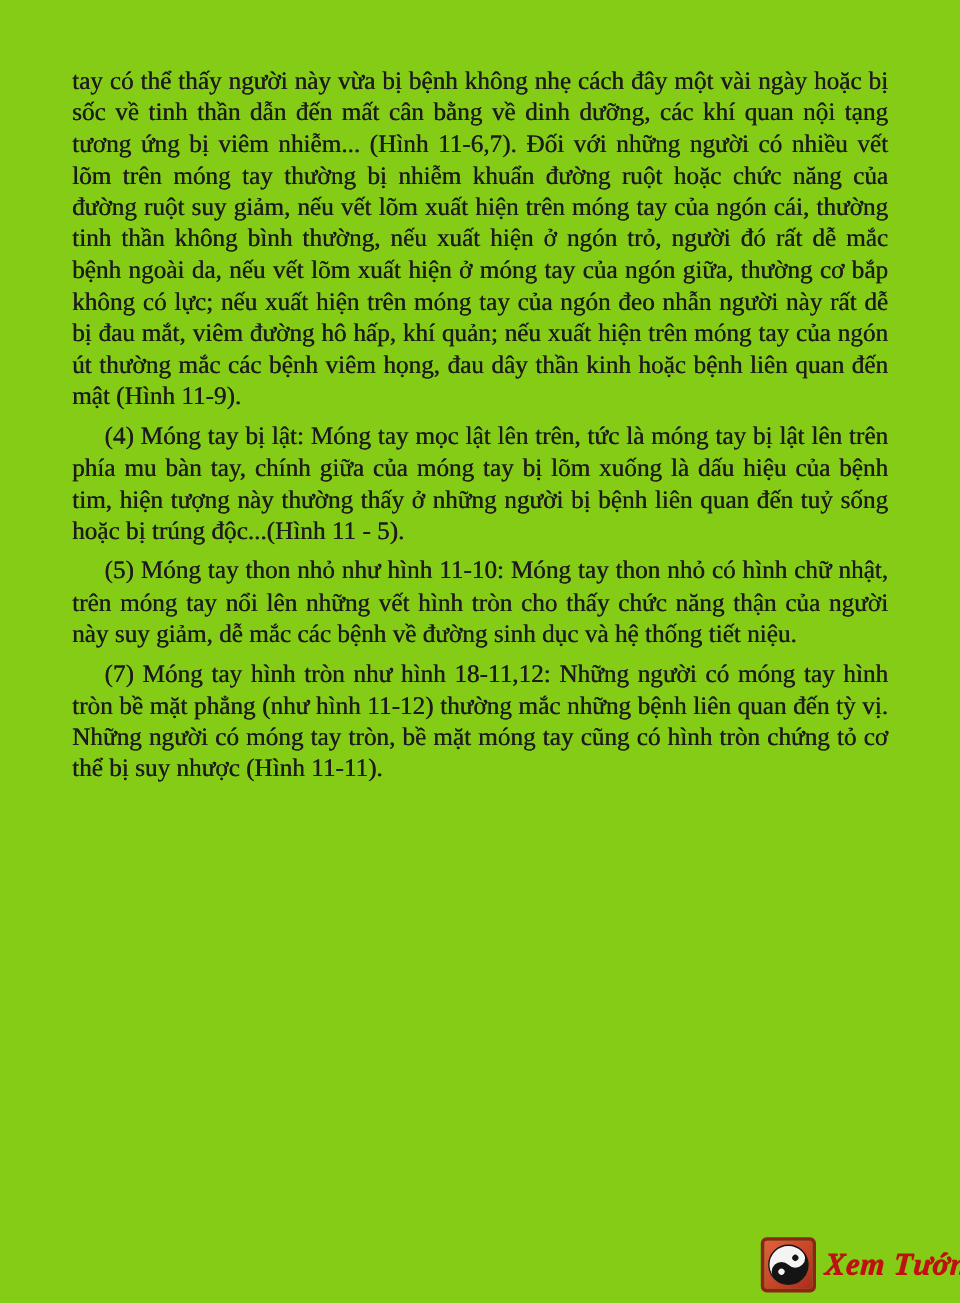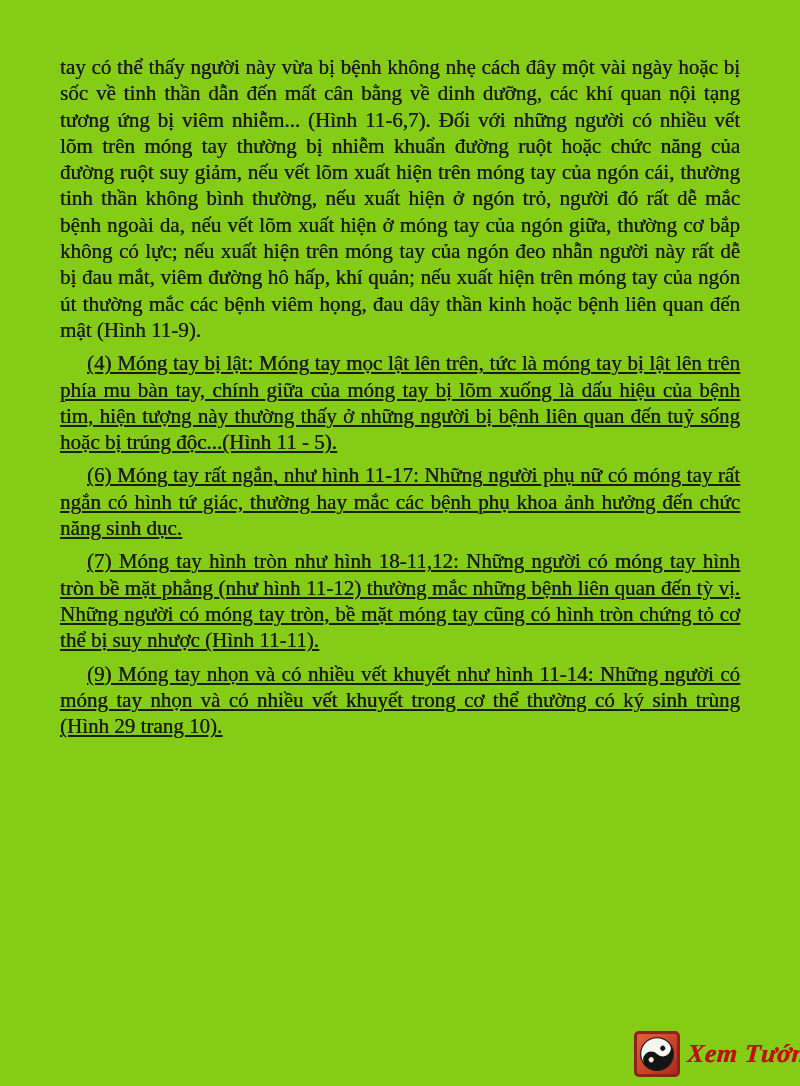--- a/index.html
+++ b/index.html
@@ -23,21 +23,20 @@
     font-size: 21px;
     line-height: 26.3px;
     text-align: justify;
     text-shadow: 0.35px 0 0 currentColor; 
   }
   .para {
     margin: 0;
   }
   .para + .para {
     margin-top: 7px;
-    text-decoration: underline;
   }
   .para.indented {
     text-indent: 27px;
   }
   .watermark {
     position: absolute;
     left: 634px;
     top: 1029px;
     height: 50px;
     display: flex;
@@ -69,23 +68,22 @@
   }
 </style>
 </head>
 <body>
 
 <div class="page">
 
   <div class="text-block">
     <p class="para">tay có thể thấy người này vừa bị bệnh không nhẹ cách đây một vài ngày hoặc bị sốc về tinh thần dẫn đến mất cân bằng về dinh dưỡng, các khí quan nội tạng tương ứng bị viêm nhiễm... (Hình 11-6,7). Đối với những người có nhiều vết lõm trên móng tay thường bị nhiễm khuẩn đường ruột hoặc chức năng của đường ruột suy giảm, nếu vết lõm xuất hiện trên móng tay của ngón cái, thường tinh thần không bình thường, nếu xuất hiện ở ngón trỏ, người đó rất dễ mắc bệnh ngoài da, nếu vết lõm xuất hiện ở móng tay của ngón giữa, thường cơ bắp không có lực; nếu xuất hiện trên móng tay của ngón đeo nhẫn người này rất dễ bị đau mắt, viêm đường hô hấp, khí quản; nếu xuất hiện trên móng tay của ngón út thường mắc các bệnh viêm họng, đau dây thần kinh hoặc bệnh liên quan đến mật (Hình 11-9).</p>
     <p class="para indented">(4) Móng tay bị lật: Móng tay mọc lật lên trên, tức là móng tay bị lật lên trên phía mu bàn tay, chính giữa của móng tay bị lõm xuống là dấu hiệu của bệnh tim, hiện tượng này thường thấy ở những người bị bệnh liên quan đến tuỷ sống hoặc bị trúng độc...(Hình 11 - 5).</p>
-    <p class="para indented">(6) Móng tay rất ngắn, như hình 11-17: Những người phụ nữ có móng tay rất ngắn có hình tứ giác, thường hay mắc các bệnh phụ khoa ảnh hưởng đến chức năng sinh dục.</p>
+    <p class="para indented">(5) Móng tay thon nhỏ như hình 11-10: Móng tay thon nhỏ có hình chữ nhật, trên móng tay nổi lên những vết hình tròn cho thấy chức năng thận của người này suy giảm, dễ mắc các bệnh về đường sinh dục và hệ thống tiết niệu.</p>
     <p class="para indented">(7) Móng tay hình tròn như hình 18-11,12: Những người có móng tay hình tròn bề mặt phẳng (như hình 11-12) thường mắc những bệnh liên quan đến tỳ vị. Những người có móng tay tròn, bề mặt móng tay cũng có hình tròn chứng tỏ cơ thể bị suy nhược (Hình 11-11).</p>
-    <p class="para indented">(9) Móng tay nhọn và có nhiều vết khuyết như hình 11-14: Những người có móng tay nhọn và có nhiều vết khuyết trong cơ thể thường có ký sinh trùng (Hình 29 trang 10).</p>
   </div>
 
   <div class="watermark">
     <span class="logo-square">
       <svg width="36" height="36" viewBox="0 0 64 64" aria-hidden="true">
         <g transform="rotate(45 32 32)">
           <circle cx="32" cy="32" r="29" fill="#f4f4f2" stroke="#141414" stroke-width="2"></circle>
           <path d="M32 3 a29 29 0 0 1 0 58 a14.5 14.5 0 0 1 0 -29 a14.5 14.5 0 0 0 0 -29 z" fill="#141414"></path>
           <circle cx="32" cy="17.5" r="4.6" fill="#141414"></circle>
           <circle cx="32" cy="46.5" r="4.6" fill="#f4f4f2"></circle>

